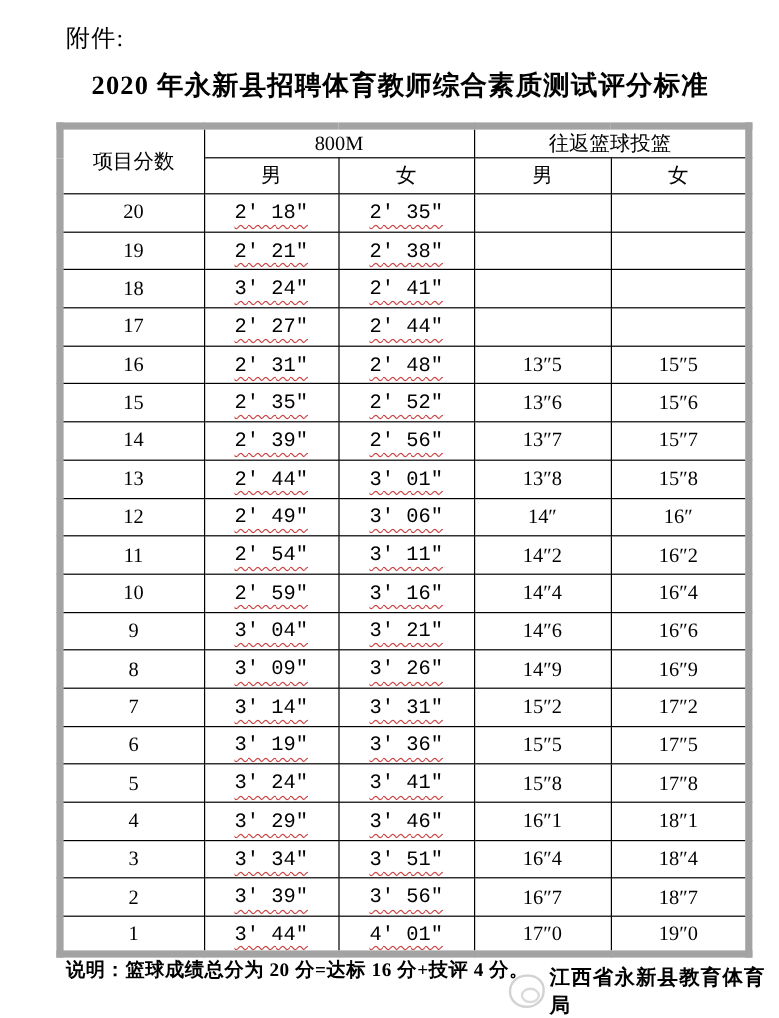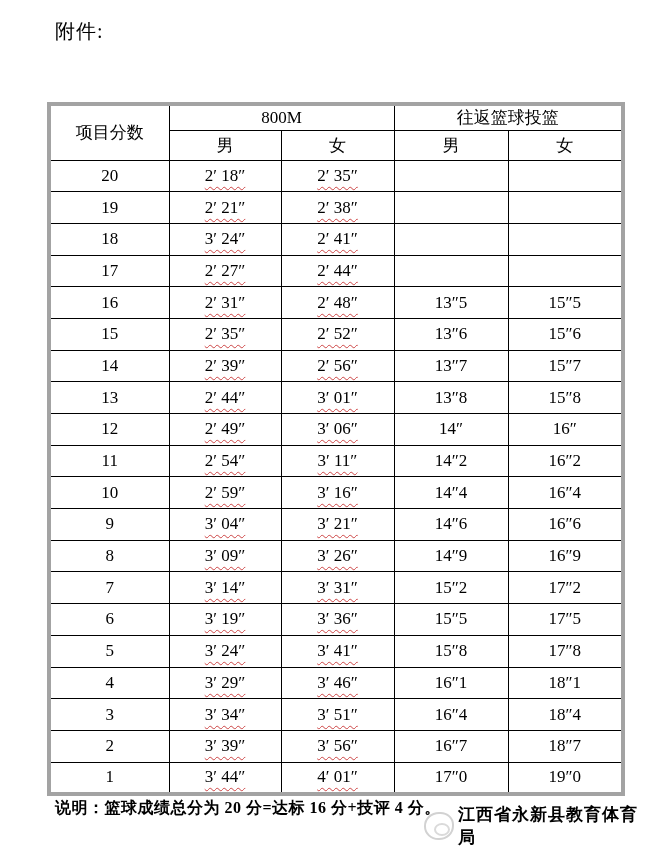--- a/index.html
+++ b/index.html
@@ -29,32 +29,33 @@
   }
   table.score-table td, table.score-table th{
     border:1px solid #000;
     text-align:center;vertical-align:middle;
     font-weight:400;
     font-size:17px;
     padding:0;
     overflow:hidden;
     white-space:nowrap;
   }
-  table.score-table{border:4px solid #a3a3a3;padding-left:13px;}
+  table.score-table{border:6px solid #a3a3a3;padding-left:13px;}
   thead tr.group-row{height:26px;}
   thead tr.sub-row{height:30px;}
   thead th{font-size:16px;}
   th.item-score{vertical-align:top;padding-top:4px;}
   tbody tr{height:31.7px;margin-top:48px;}
   .wavy{
     text-decoration-line:underline;
     text-decoration-style:wavy;
     text-decoration-color:#cc4444;
     text-decoration-thickness:1px;
     text-underline-offset:5px;
+    font-family:Liberation Mono, monospace;
   }
   .note{
     position:absolute;left:55px;top:798px;
     font-size:16px;letter-spacing:0.5px;font-weight:bold;
   }
   .watermark{
     position:absolute;left:424px;top:803px;
     display:flex;align-items:center;
     color:#c6c6c6;
   }
@@ -79,20 +80,21 @@
     text-shadow:1px 1px 0 #ffffff;
   }
 </style>
 </head>
 <body>
 
 <div class="page">
 
   <div class="attachment">附件:</div>
 
+  <div class="doc-title">2020 年永新县招聘体育教师综合素质测试评分标准</div>
 
   <table class="score-table">
     <colgroup>
       <col style="width:120px">
       <col style="width:112px">
       <col style="width:113px">
       <col style="width:114px">
       <col style="width:115px">
     </colgroup>
     <thead>

